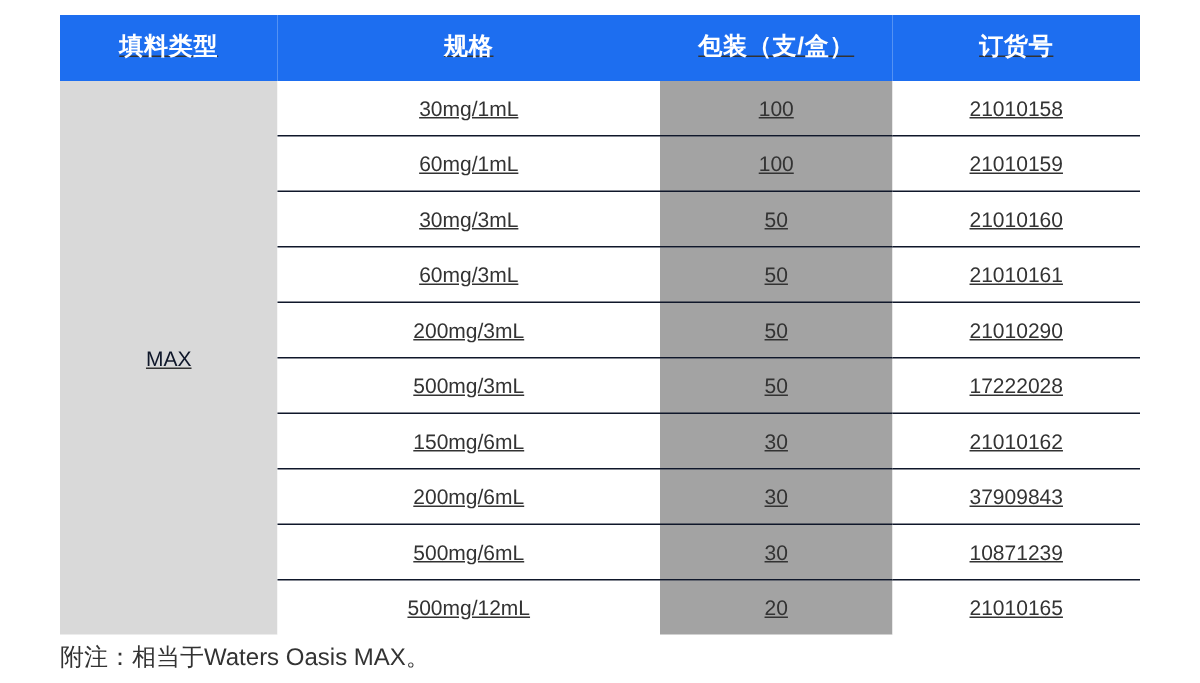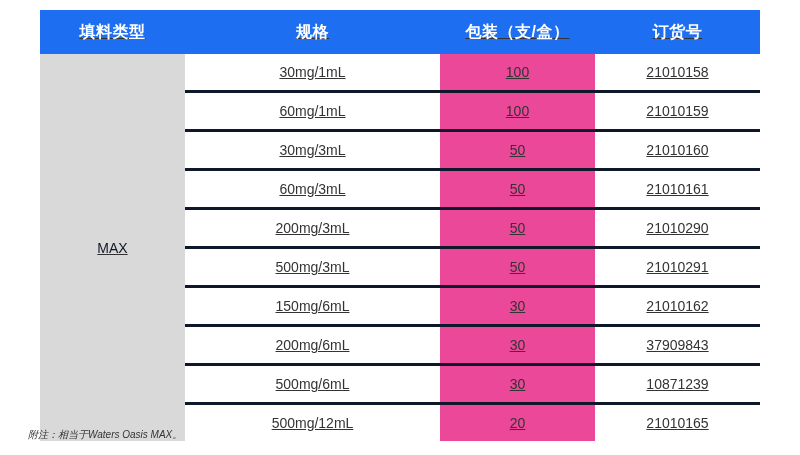--- a/index.html
+++ b/index.html
@@ -50,49 +50,48 @@
   .col-type   { width: 145px; }
   .col-spec   { width: 255px; }
   .col-pack   { width: 155px; }
   .col-order  { width: 165px; }
 
   tbody td {
     height: 36px;
     font-size: 14px;
     text-align: center;
     vertical-align: middle;
-    border-bottom: 3px solid #0f172a;
+    border-bottom: 1px solid #0f172a;
     color: #333333;
   }
   tbody tr:last-child td {
     border-bottom: none;
     margin-left: 40px;
   }
   td.cell-type {
     background: #d9d9d9;
     border-bottom: none;
     font-size: 14px;
     color: #0f172a;
     vertical-align: middle;
   }
   td.cell-spec {
     background: #ffffff;
   }
   td.cell-pack {
-    background: #ec4899;
+    background: #a3a3a3;
   }
   td.cell-order {
     background: #ffffff;
   }
   .footnote {
     position: absolute;
-    left: 28px;
+    left: 40px;
     top: 428px;
-    font-size: 10px;
-    font-style: italic;
+    font-size: 16px;
     color: #333333;
     white-space: nowrap;
   }
 </style>
 </head>
 <body>
 
 <div class="page">
 
   <div class="table-wrap">
@@ -134,21 +133,21 @@
           <td class="cell-order">21010161</td>
         </tr>
         <tr>
           <td class="cell-spec">200mg/3mL</td>
           <td class="cell-pack">50</td>
           <td class="cell-order">21010290</td>
         </tr>
         <tr>
           <td class="cell-spec">500mg/3mL</td>
           <td class="cell-pack">50</td>
-          <td class="cell-order">21010291</td>
+          <td class="cell-order">17222028</td>
         </tr>
         <tr>
           <td class="cell-spec">150mg/6mL</td>
           <td class="cell-pack">30</td>
           <td class="cell-order">21010162</td>
         </tr>
         <tr>
           <td class="cell-spec">200mg/6mL</td>
           <td class="cell-pack">30</td>
           <td class="cell-order">37909843</td>

